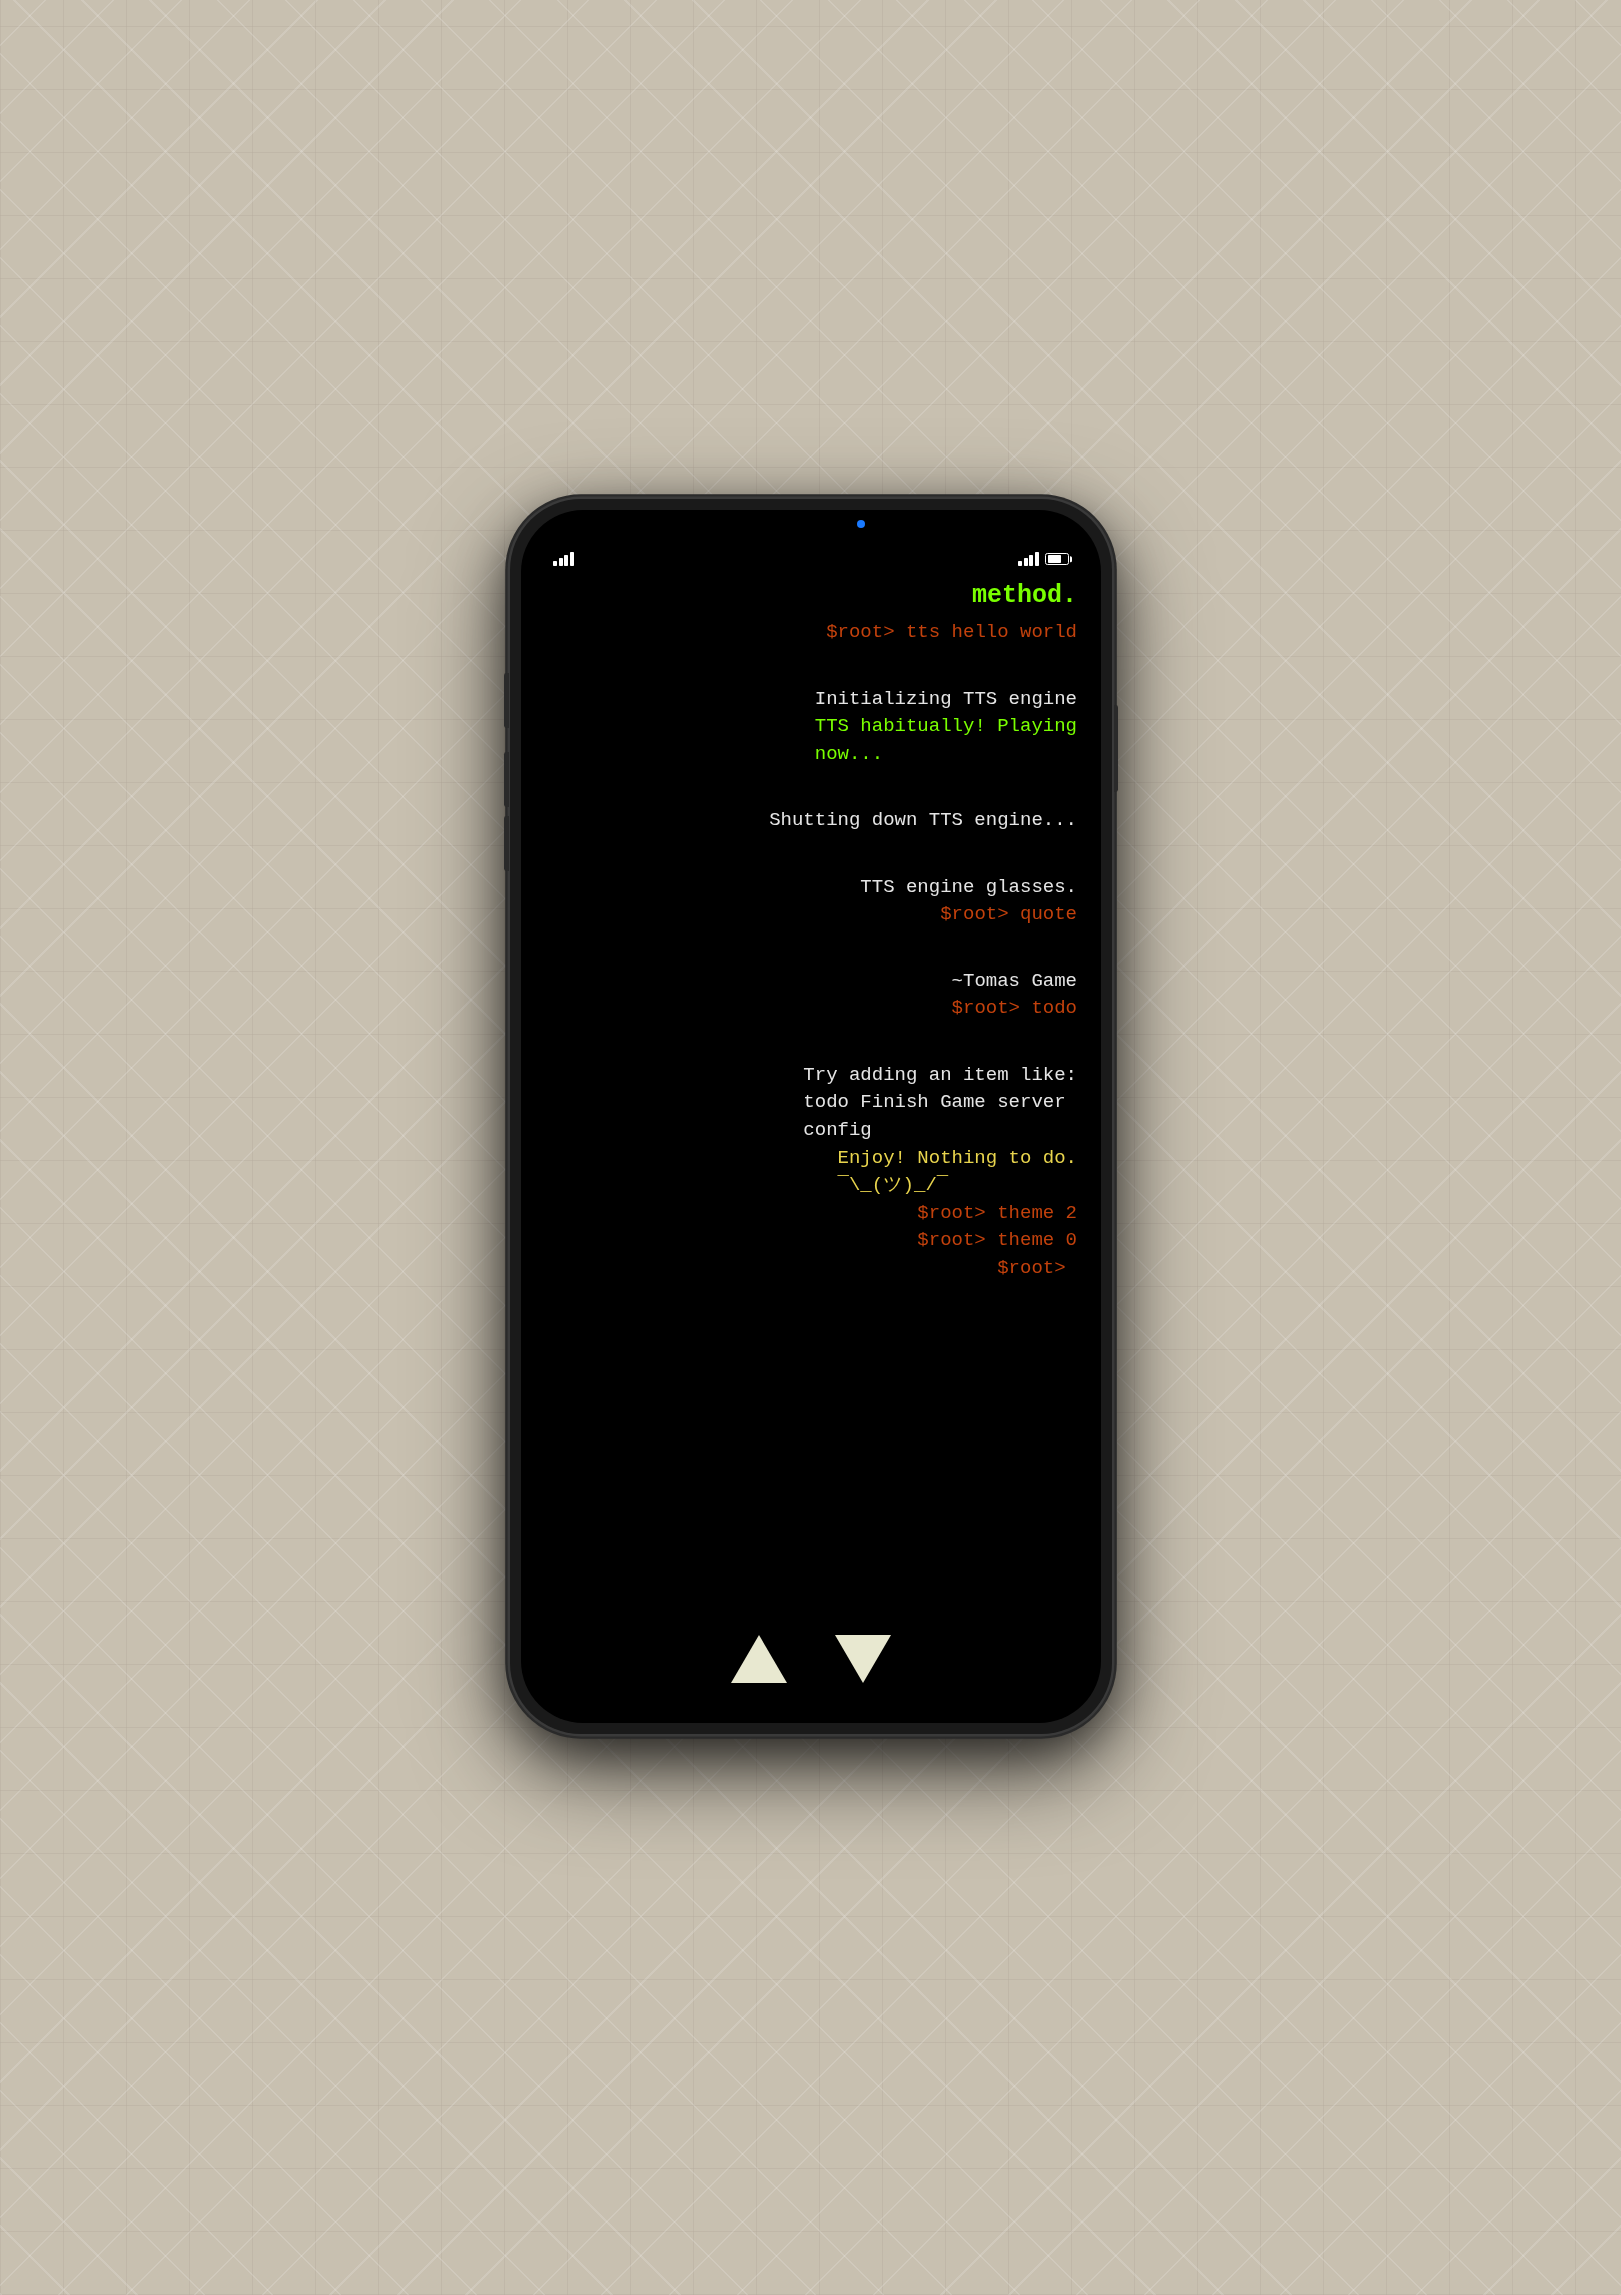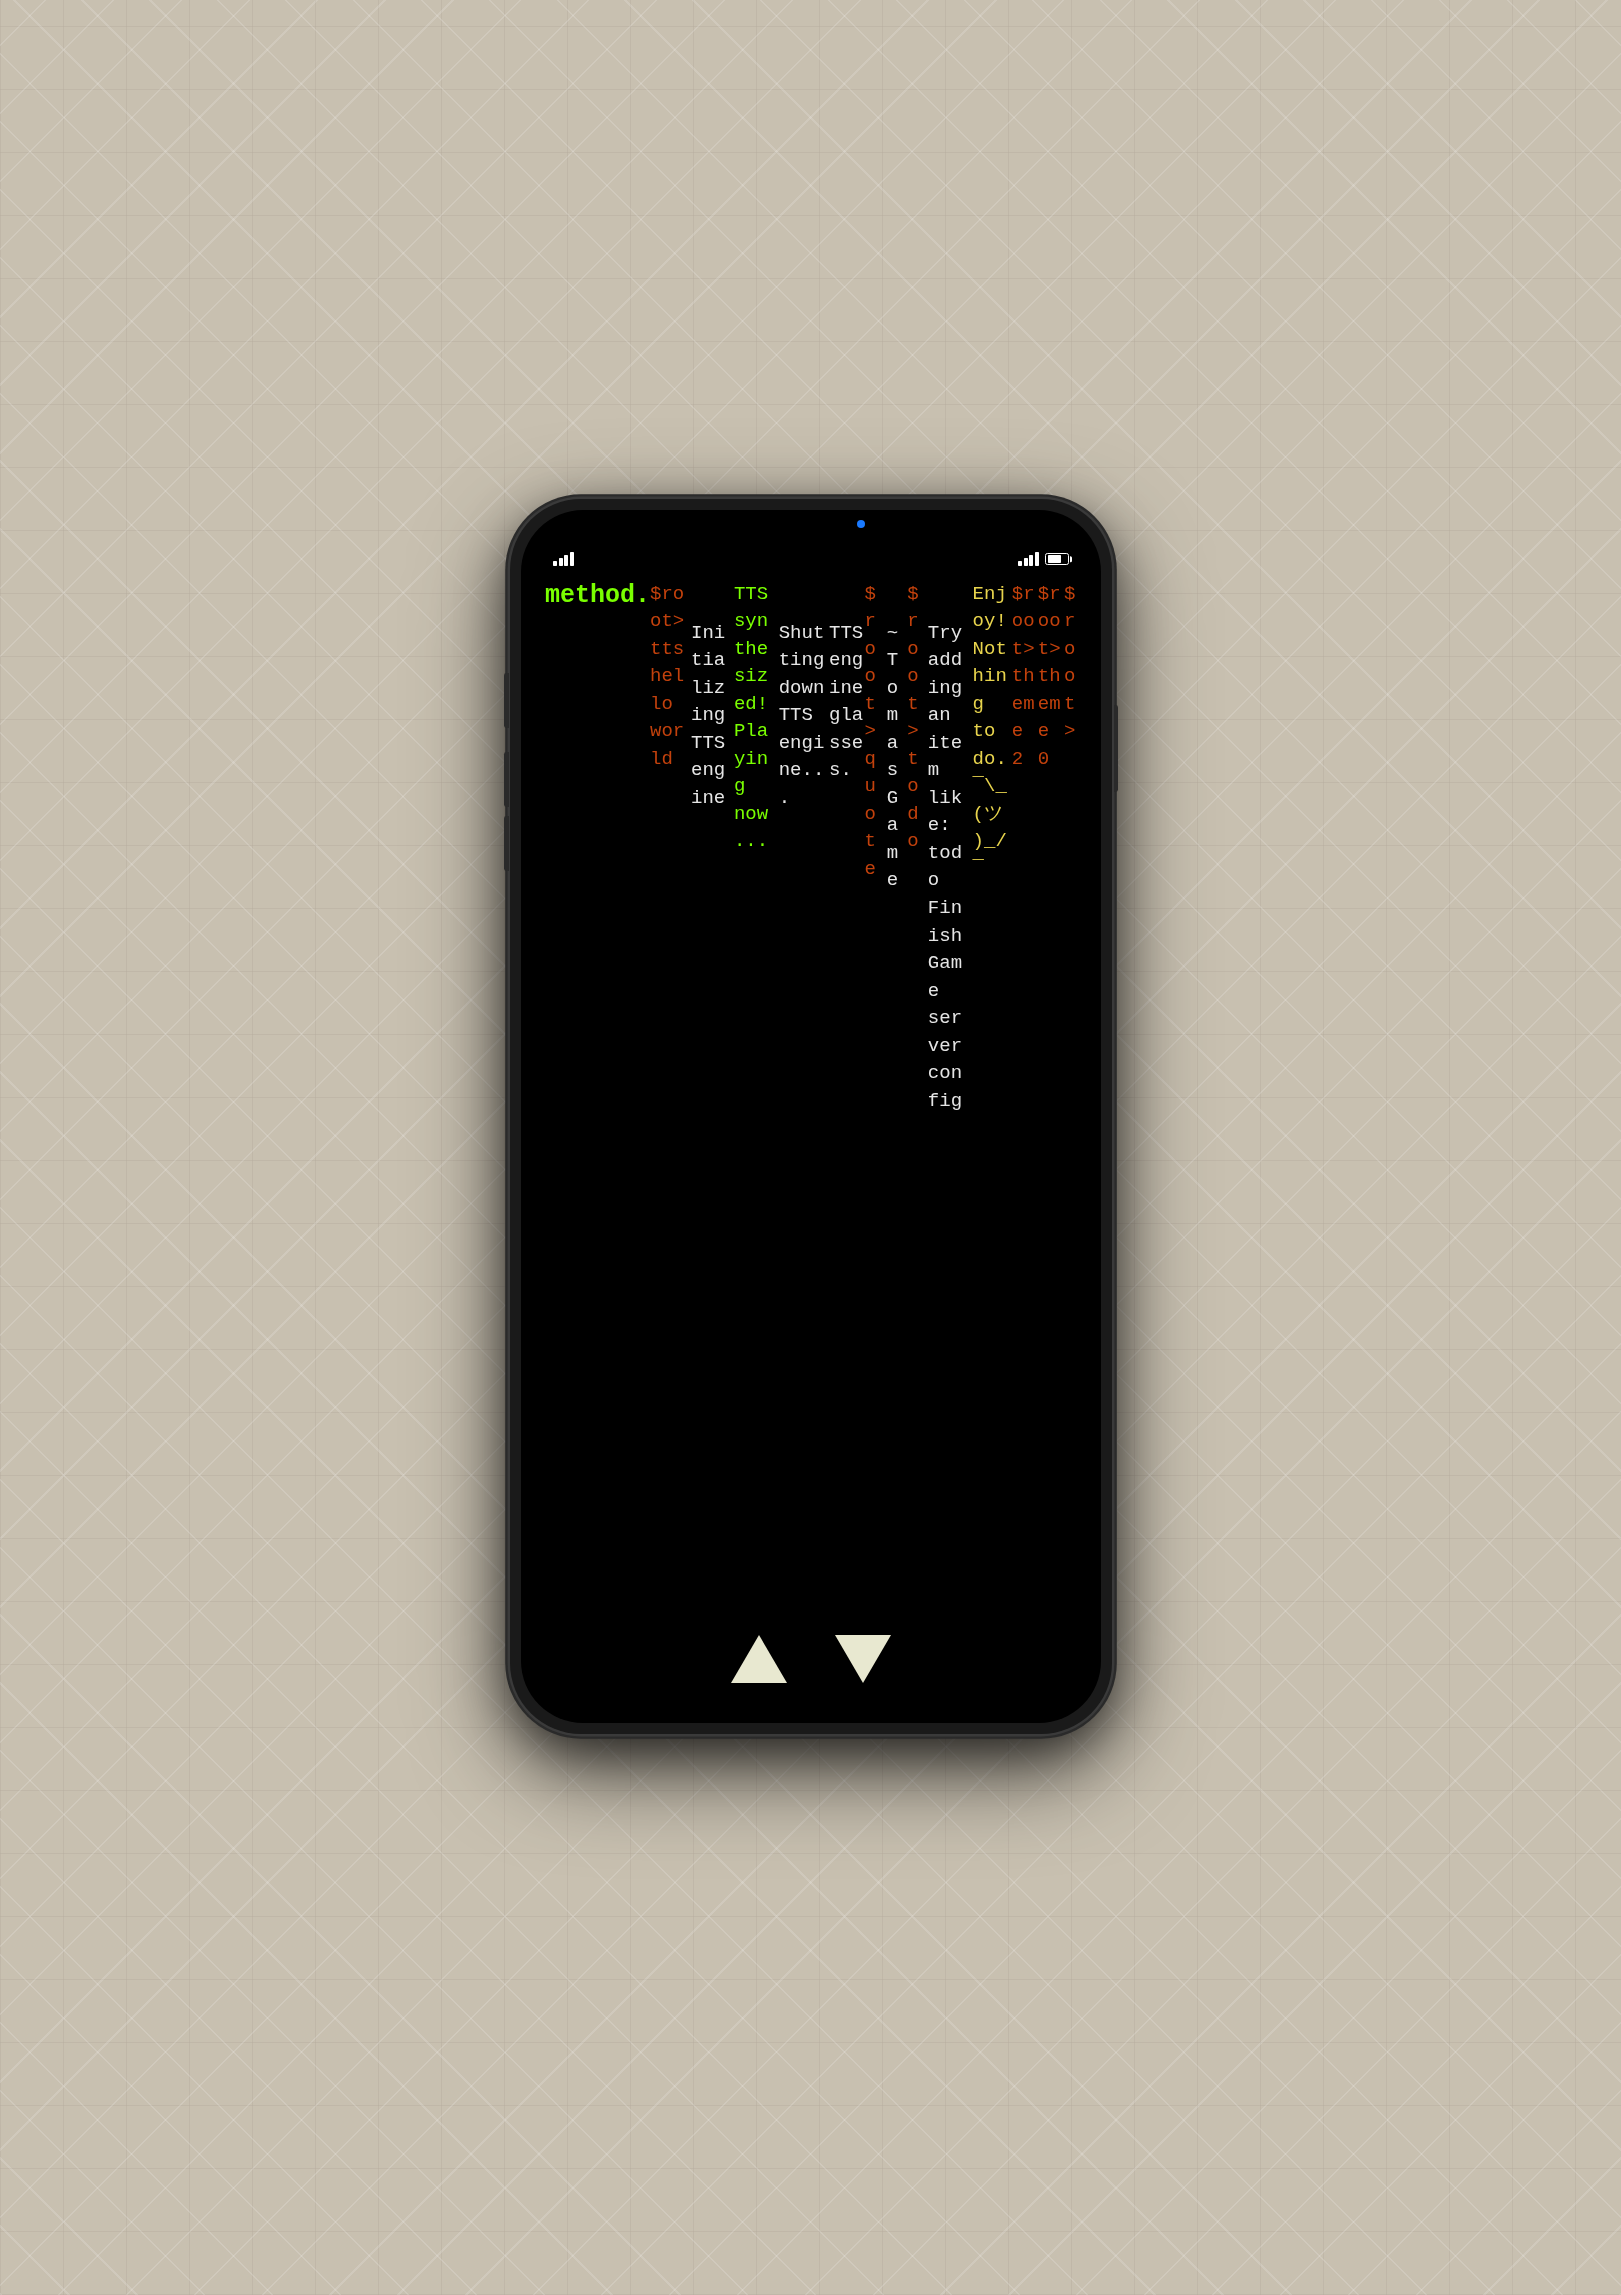--- a/index.html
+++ b/index.html
@@ -188,21 +188,22 @@
       border-radius: 0.8px;
       width: 70%;
     }
 
     
     .terminal-content {
       flex: 1;
       padding: 8px 24px 16px;
       overflow: hidden;
       display: flex;
-      flex-direction: row;
+      flex-direction: column;
+      align-items: flex-end;
     }
 
     .app-title {
       color: #7aff00;
       font-family: 'Courier New', Courier, monospace;
       font-size: 25px;
       font-weight: bold;
       margin-bottom: 9.5px;
     }
 
@@ -289,21 +290,21 @@
             <div class="battery-fill"></div>
           </div>
         </div>
       </div>
 
       <div class="terminal-content">
         <div class="app-title">method.</div>
 
         <div class="term-line prompt">$root&gt; tts hello world</div>
         <div class="term-line white">Initializing TTS engine</div>
-        <div class="term-line green">TTS synthesized! Playing
+        <div class="term-line green">TTS habitually! Playing
 now...</div>
         <div class="term-line white">Shutting down TTS engine...</div>
         <div class="term-line white">TTS engine glasses.</div>
         <div class="term-line prompt">$root&gt; quote</div>
         <div class="term-line white">~Tomas Game</div>
         <div class="term-line prompt">$root&gt; todo</div>
         <div class="term-line white">Try adding an item like:
 todo Finish Game server
 config</div>
         <div class="term-line yellow">Enjoy! Nothing to do.

